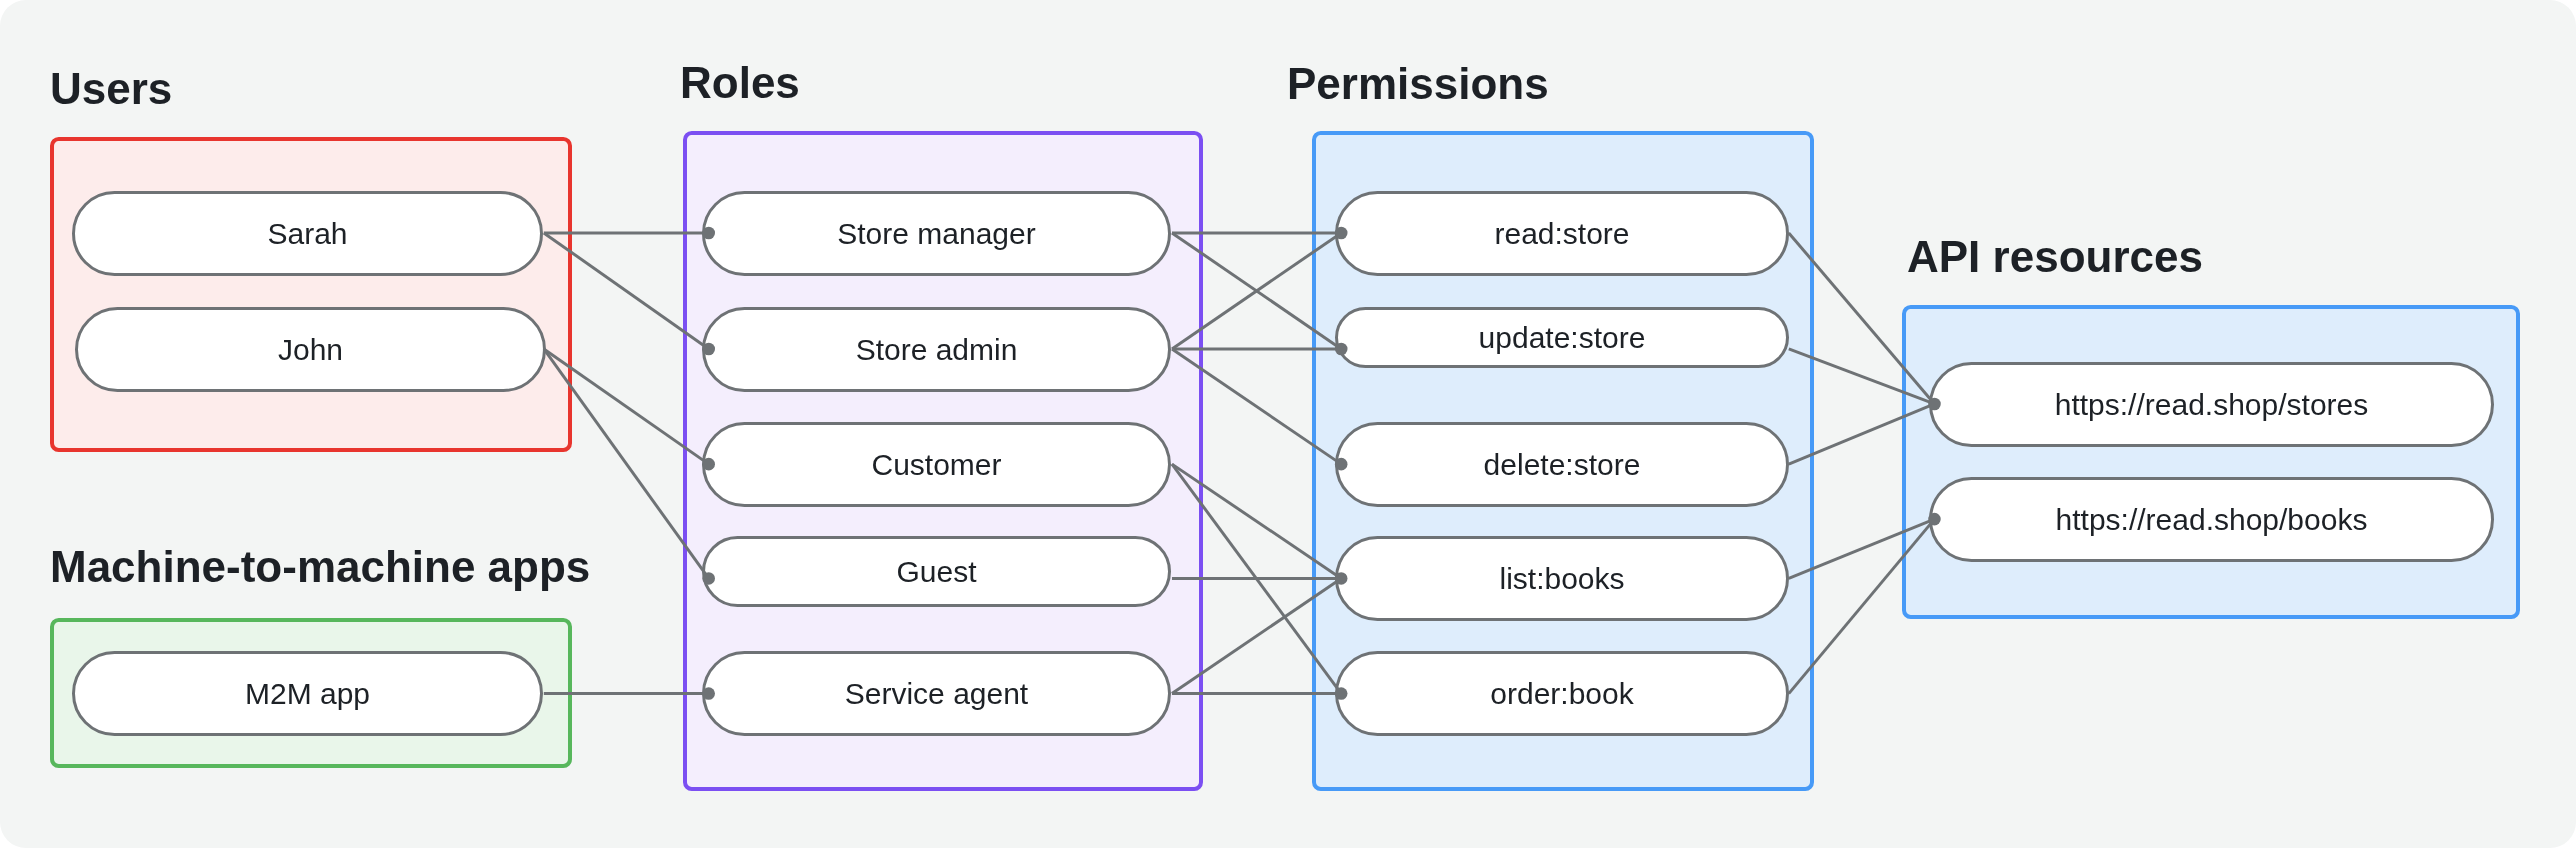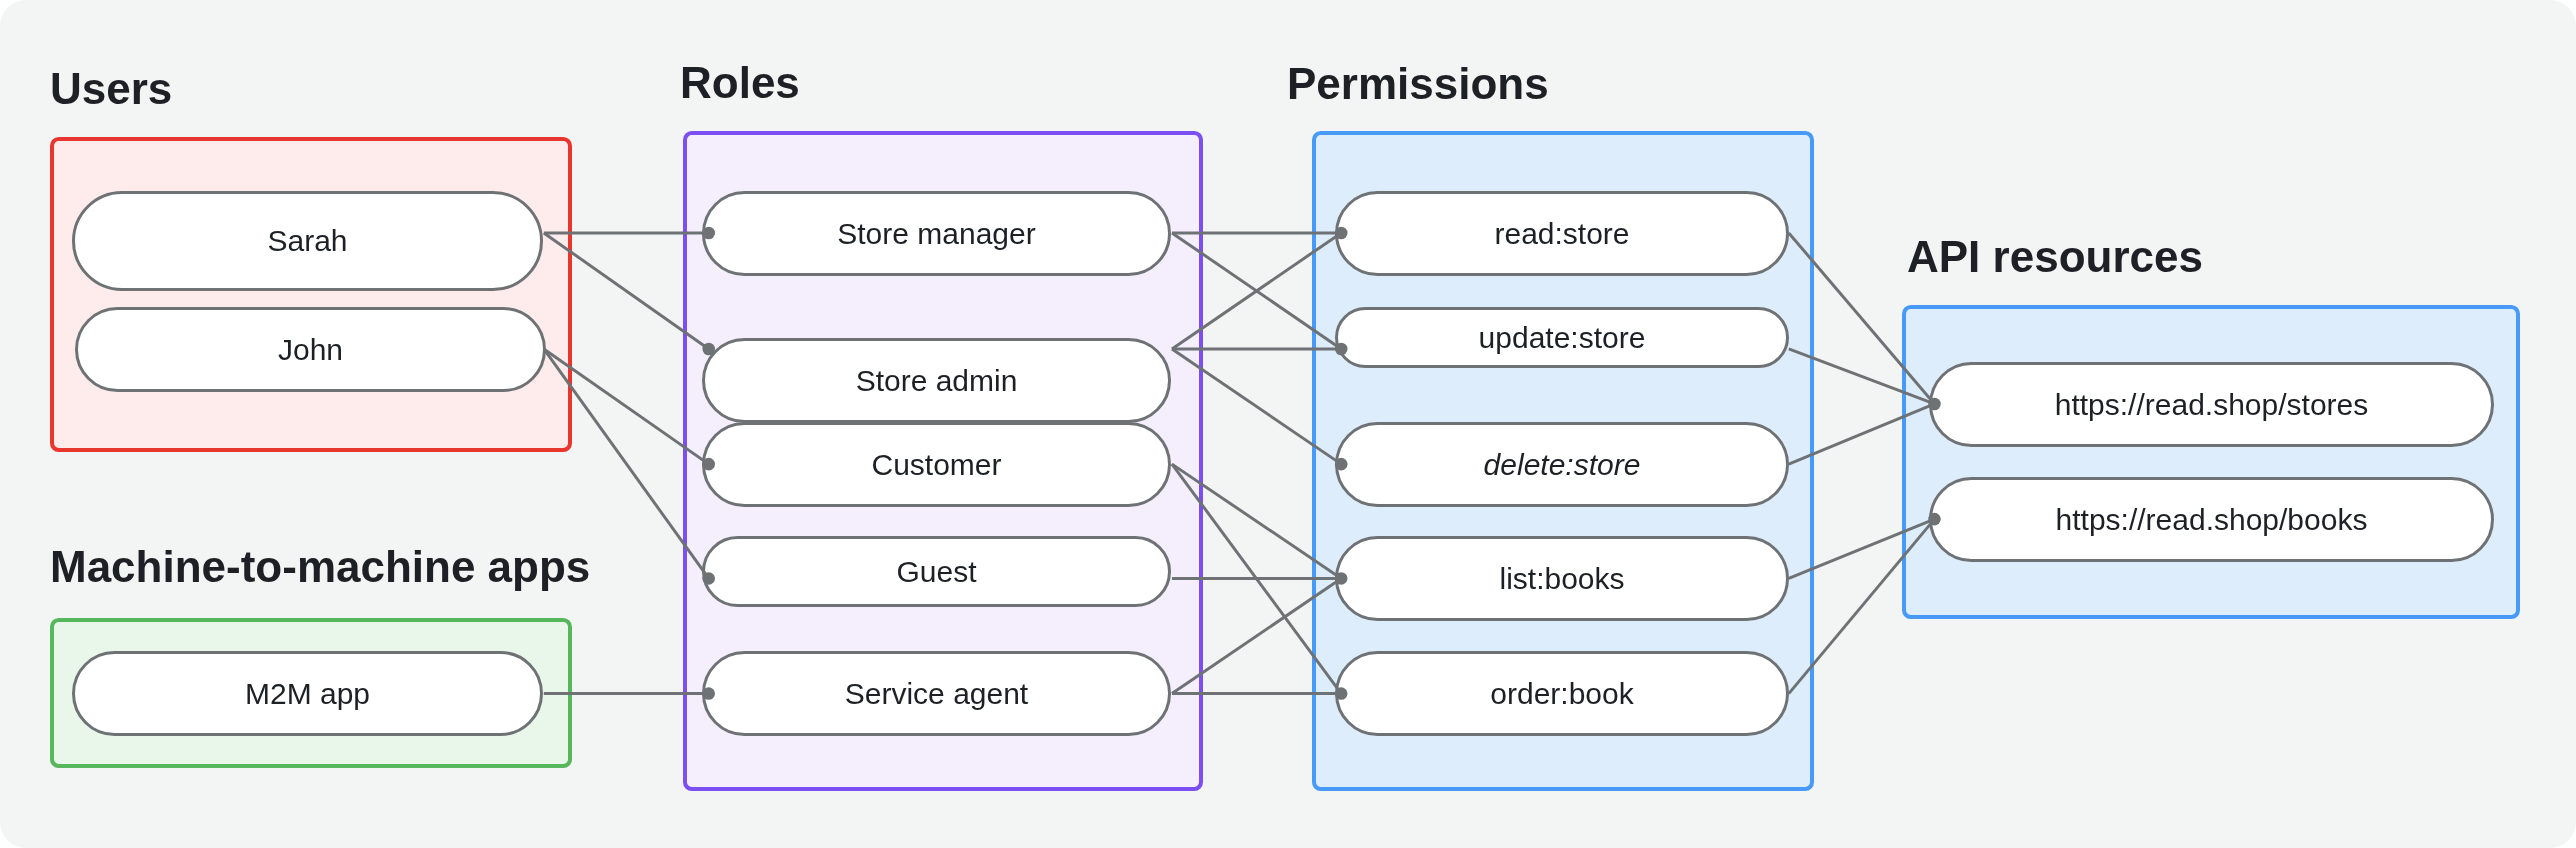--- a/index.html
+++ b/index.html
@@ -59,51 +59,51 @@
   <div class="group-box" style="left: 1312px; top: 131px; width: 502px; height: 660px; border-color: rgb(71, 154, 247); background: rgb(222, 237, 252);"></div>
   <div class="group-box" style="left: 1902px; top: 305px; width: 618px; height: 314px; border-color: rgb(71, 154, 247); background: rgb(222, 237, 252);"></div>
 
   <div class="group-label" style="left: 50px; top: 63px;">Users</div>
   <div class="group-label" style="left: 50px; top: 541px;">Machine-to-machine apps</div>
   <div class="group-label" style="left: 680px; top: 57px;">Roles</div>
   <div class="group-label" style="left: 1287px; top: 58px;">Permissions</div>
   <div class="group-label" style="left: 1907px; top: 231px;">API resources</div>
 
   <div id="nodes-layer">
-      <div class="pill" style="left: 72px; top: 191px; width: 471px; height: 100px; align-items: center;">
+      <div class="pill" style="left: 72px; top: 191px; width: 471px; height: 85px; align-items: center;">
         <span class="pill-text">Sarah</span>
       </div>
       <div class="pill" style="left: 75px; top: 307px; width: 471px; height: 85px;">
         <span class="pill-text">John</span>
       </div>
       <div class="pill" style="left: 72px; top: 651px; width: 471px; height: 85px;">
         <span class="pill-text">M2M app</span>
       </div>
       <div class="pill" style="left: 702px; top: 191px; width: 469px; height: 85px;">
         <span class="pill-text">Store manager</span>
       </div>
-      <div class="pill" style="left: 702px; top: 307px; width: 469px; height: 85px; margin-top: 31px;">
+      <div class="pill" style="left: 702px; top: 307px; width: 469px; height: 85px;">
         <span class="pill-text">Store admin</span>
       </div>
       <div class="pill" style="left: 702px; top: 422px; width: 469px; height: 85px;">
         <span class="pill-text">Customer</span>
       </div>
       <div class="pill" style="left: 702px; top: 536px; width: 469px; height: 71px;">
         <span class="pill-text">Guest</span>
       </div>
       <div class="pill" style="left: 702px; top: 651px; width: 469px; height: 85px;">
         <span class="pill-text">Service agent</span>
       </div>
       <div class="pill" style="left: 1335px; top: 191px; width: 454px; height: 85px;">
         <span class="pill-text">read:store</span>
       </div>
       <div class="pill" style="left: 1335px; top: 307px; width: 454px; height: 61px;">
         <span class="pill-text">update:store</span>
       </div>
-      <div class="pill" style="left: 1335px; top: 422px; width: 454px; height: 85px; font-style: italic;">
+      <div class="pill" style="left: 1335px; top: 422px; width: 454px; height: 85px;">
         <span class="pill-text">delete:store</span>
       </div>
       <div class="pill" style="left: 1335px; top: 536px; width: 454px; height: 85px;">
         <span class="pill-text">list:books</span>
       </div>
       <div class="pill" style="left: 1335px; top: 651px; width: 454px; height: 85px;">
         <span class="pill-text">order:book</span>
       </div>
       <div class="pill" style="left: 1929px; top: 362px; width: 565px; height: 85px;">
         <span class="pill-text">https://read.shop/stores</span>

